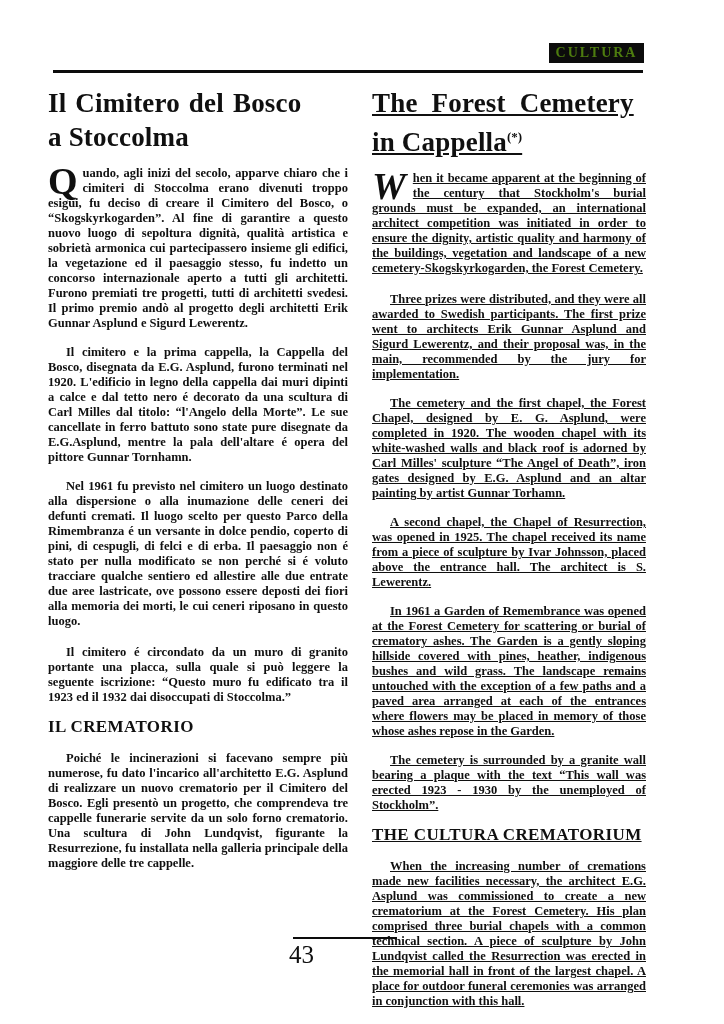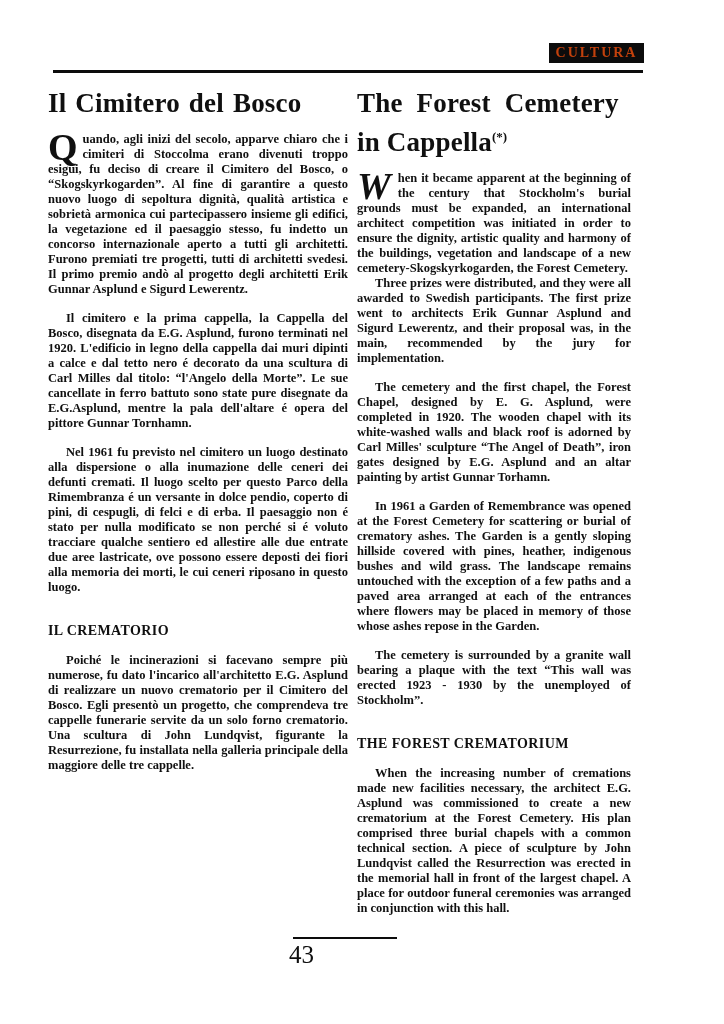--- a/index.html
+++ b/index.html
@@ -12,21 +12,21 @@
     font-family: "Liberation Serif", "DejaVu Serif", serif;
     color: #101010;
   }
   .badge {
     position: absolute;
     left: 549px;
     top: 43px;
     width: 95px;
     height: 20px;
     background: #0c0c0c;
-    color: #c2410c;
+    color: #4d7c0f;
     font-weight: 700;
     font-size: 14px;
     letter-spacing: 2px;
     display: flex;
     align-items: center;
     justify-content: center;
   }
   .top-rule {
     position: absolute;
     left: 53px;
@@ -34,59 +34,59 @@
     width: 590px;
     height: 3px;
     background: #0c0c0c;
   }
   .columns {
     position: absolute;
     left: 48px;
     top: 86px;
     width: 598px;
     display: flex;
-    gap: 9px;
+    gap: 24px;
   }
   .col { box-sizing: border-box; }
   .col-left  { width: 300px; }
-  .col-right { width: 274px; }
+  .col-right { width: 274px; text-decoration: underline; }
   .col-title {
     font-size: 27px;
     font-weight: 700;
     line-height: 34px;
     margin: 0 0 12px 0;
     letter-spacing: 0.2px;
   }
   .col-title .tline { display: block; }
   .wspread  { word-spacing: 7px; }
   .wspread2 { word-spacing: 2px; }
   .col-title sup { font-size: 13px; vertical-align: 10px; letter-spacing: 0; }
   .bodytext p {
     margin: 14px 0 0 0;
     font-size: 12.5px;
     font-weight: 700;
     line-height: 15px;
     text-align: justify;
     text-indent: 18px;
   }
   .bodytext p.opening { margin-top: 0; text-indent: 0; }
-  .bodytext p.runon   { margin-top: 0; }
+  .bodytext p.runon   { margin-top: 16px; }
   .dropcap {
     float: left;
     font-size: 38px;
     line-height: 29px;
     font-weight: 700;
     margin: 1px 5px 0 0;
   }
   .dropcap.italic { font-style: italic; margin-right: 7px; }
   .section-heading {
-    font-size: 14px;
+    font-size: 17px;
     font-weight: 700;
     letter-spacing: 0.4px;
-    margin: 28px 0 4px 0;
+    margin: 12px 0 4px 0;
   }
   .footer {
     position: absolute;
     left: 289px;
     top: 937px;
     width: 112px;
     text-align: left;
   }
   .footer-rule {
     width: 104px;
@@ -109,42 +109,45 @@
     <span>CULTURA</span>
   </div>
 
   <div class="top-rule"></div>
 
   <div class="columns">
 
     <div class="col col-left">
       <h1 class="col-title">
         <span class="tline wspread2">Il Cimitero del Bosco</span>
+        <span class="tline">a Stoccolma</span>
       </h1>
       <div class="bodytext">
         <p class="opening"><span class="dropcap">Q</span><span>uando, agli inizi del secolo, apparve chiaro che i cimiteri di Stoccolma erano divenuti troppo esigui, fu deciso di creare il Cimitero del Bosco, o “Skogskyrkogarden”. Al fine di garantire a questo nuovo luogo di sepoltura dignità, qualità artistica e sobrietà armonica cui partecipassero insieme gli edifici, la vegetazione ed il paesaggio stesso, fu indetto un concorso internazionale aperto a tutti gli architetti. Furono premiati tre progetti, tutti di architetti svedesi. Il primo premio andò al progetto degli architetti Erik Gunnar Asplund e Sigurd Lewerentz.</span></p>
         <p>Il cimitero e la prima cappella, la Cappella del Bosco, disegnata da E.G. Asplund, furono terminati nel 1920. L'edificio in legno della cappella dai muri dipinti a calce e dal tetto nero é decorato da una scultura di Carl Milles dal titolo: “l'Angelo della Morte”. Le sue cancellate in ferro battuto sono state pure disegnate da E.G.Asplund, mentre la pala dell'altare é opera del pittore Gunnar Tornhamn.</p>
         <p>Nel 1961 fu previsto nel cimitero un luogo destinato alla dispersione o alla inumazione delle ceneri dei defunti cremati. Il luogo scelto per questo Parco della Rimembranza é un versante in dolce pendio, coperto di pini, di cespugli, di felci e di erba.  Il paesaggio  non é stato per nulla modificato se non perché si é voluto tracciare qualche sentiero ed allestire alle due entrate due aree lastricate, ove possono essere deposti dei fiori alla memoria dei morti, le cui ceneri riposano in questo luogo.</p>
+        <p class="runon">Il cimitero é circondato da un muro di granito portante una placca, sulla quale si può leggere la seguente iscrizione: “Questo muro fu edificato tra il 1923 ed il 1932 dai disoccupati di Stoccolma.”</p>
         <h2 class="section-heading">IL CREMATORIO</h2>
         <p>Poiché le incinerazioni si facevano sempre più numerose, fu dato l'incarico all'architetto E.G. Asplund di realizzare un nuovo crematorio per il Cimitero del Bosco. Egli presentò un progetto, che comprendeva tre cappelle funerarie servite da un solo forno crematorio. Una scultura di John Lundqvist, figurante la Resurrezione, fu installata nella galleria principale della maggiore delle tre cappelle.</p>
       </div>
     </div>
 
     <div class="col col-right">
       <h1 class="col-title">
         <span class="tline wspread">The Forest Cemetery</span>
         <span class="tline"><span>in Cappella</span><sup>(*)</sup></span>
       </h1>
       <div class="bodytext">
         <p class="opening"><span class="dropcap italic">W</span><span>hen it became apparent at the beginning of the century that Stockholm's burial grounds must be expanded, an international architect competition was initiated in order to ensure the dignity, artistic quality and harmony of the buildings, vegetation and landscape of a new cemetery-Skogskyrkogarden, the Forest Cemetery.</span></p>
         <p class="runon">Three prizes were distributed, and they were all awarded to Swedish participants. The first prize went to architects Erik Gunnar Asplund and Sigurd Lewerentz, and their proposal was, in the main, recommended by the jury for implementation.</p>
         <p>The cemetery and the first chapel, the Forest Chapel, designed by E. G. Asplund, were completed in 1920. The wooden chapel with its white-washed walls and black roof is adorned by Carl Milles' sculpture “The Angel of Death”, iron gates designed by E.G. Asplund and an altar painting by artist Gunnar Torhamn.</p>
+        <p>A second chapel, the Chapel of Resurrection, was opened in 1925. The chapel received its name from a piece of sculpture by Ivar Johnsson, placed above the entrance hall. The architect is S. Lewerentz.</p>
         <p>In 1961 a Garden of Remembrance was opened at the Forest Cemetery for scattering or burial of crematory ashes. The Garden is a gently sloping hillside covered with pines, heather, indigenous bushes and wild grass. The landscape remains untouched with the exception of a few paths and a paved area arranged at each of the entrances where flowers may be placed in memory of those whose ashes repose in the Garden.</p>
         <p>The cemetery is surrounded by a granite wall bearing a plaque with the text “This wall was erected 1923 - 1930 by the unemployed of Stockholm”.</p>
-        <h2 class="section-heading">THE FOREST CREMATORIUM</h2>
+        <h2 class="section-heading">THE CULTURA CREMATORIUM</h2>
         <p>When the increasing number of cremations made new facilities necessary, the architect E.G. Asplund was commissioned to create a new crematorium at the Forest Cemetery. His plan comprised three burial chapels with a common technical section. A piece of sculpture by John Lundqvist called the Resurrection was erected in the memorial hall in front of the largest chapel. A place for outdoor funeral ceremonies was arranged in conjunction with this hall.</p>
       </div>
     </div>
 
   </div>
 
   <div class="footer">
     <div class="footer-rule"></div>
     <div class="page-number">43</div>
   </div>

